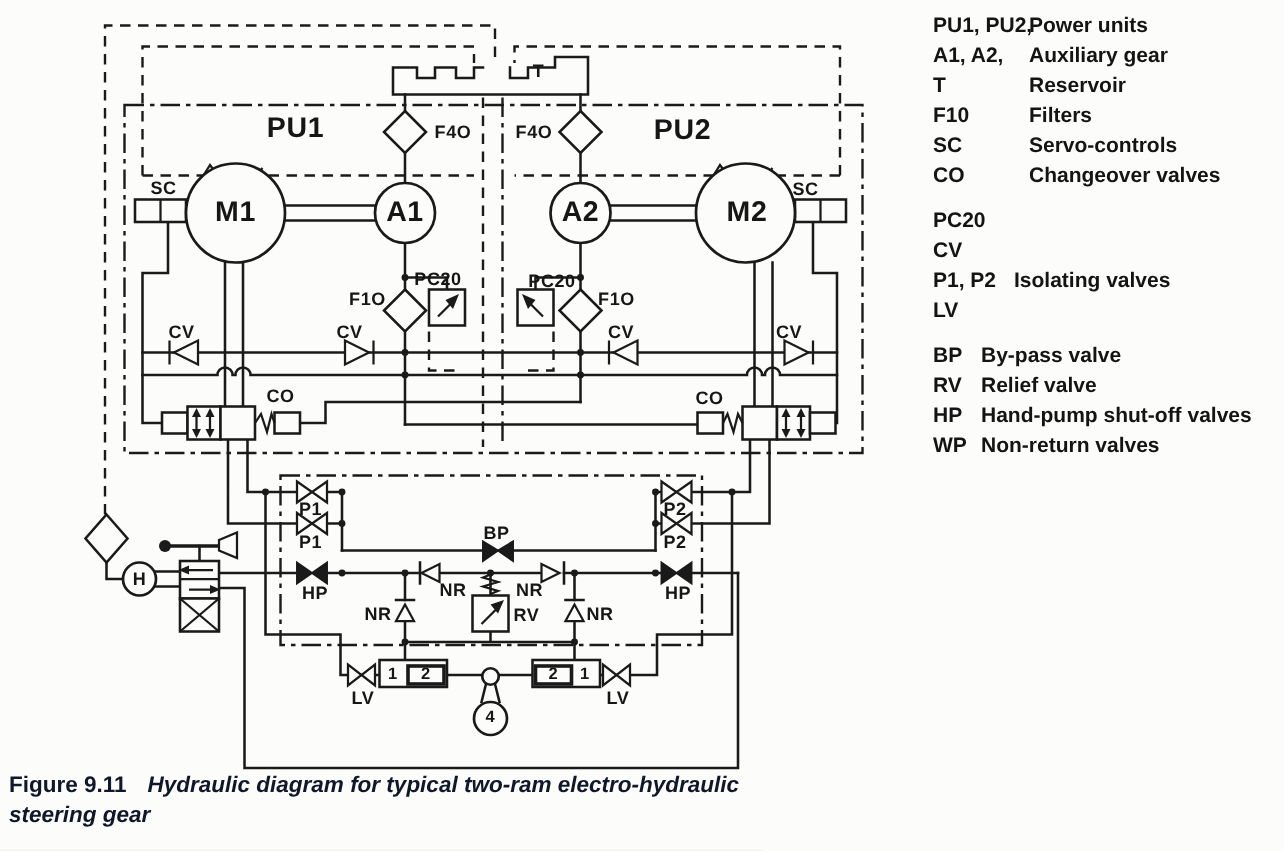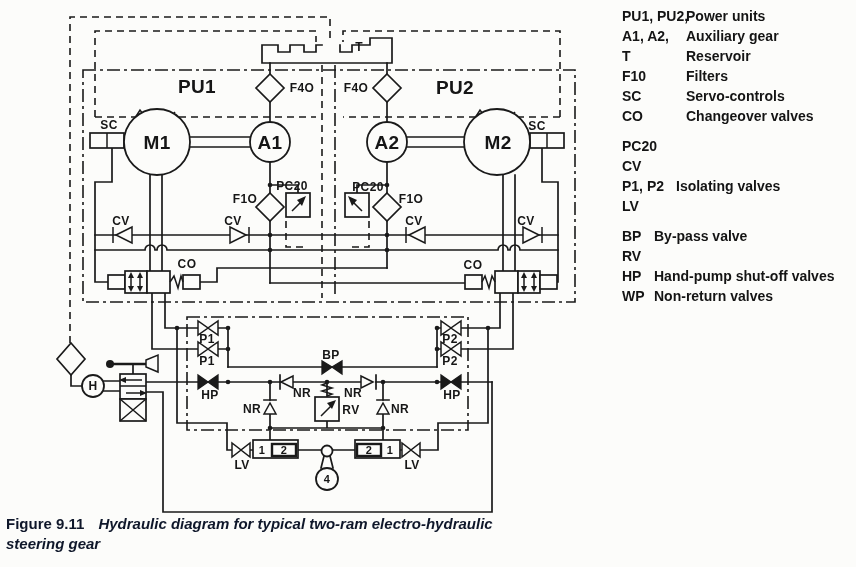--- a/index.html
+++ b/index.html
@@ -312,20 +312,21 @@
           <span class="lg-abbr">LV</span>
         </div>
     </div>
     <div class="lg-group g3">
       <div class="lg-row">
           <span class="lg-abbr">BP</span>
           <span class="lg-desc">By-pass valve</span>
         </div>
       <div class="lg-row">
           <span class="lg-abbr">RV</span>
+          <span class="lg-desc">Relief valve</span>
         </div>
       <div class="lg-row">
           <span class="lg-abbr">HP</span>
           <span class="lg-desc">Hand-pump shut-off valves</span>
         </div>
       <div class="lg-row">
           <span class="lg-abbr">WP</span>
           <span class="lg-desc">Non-return valves</span>
         </div>
     </div>

